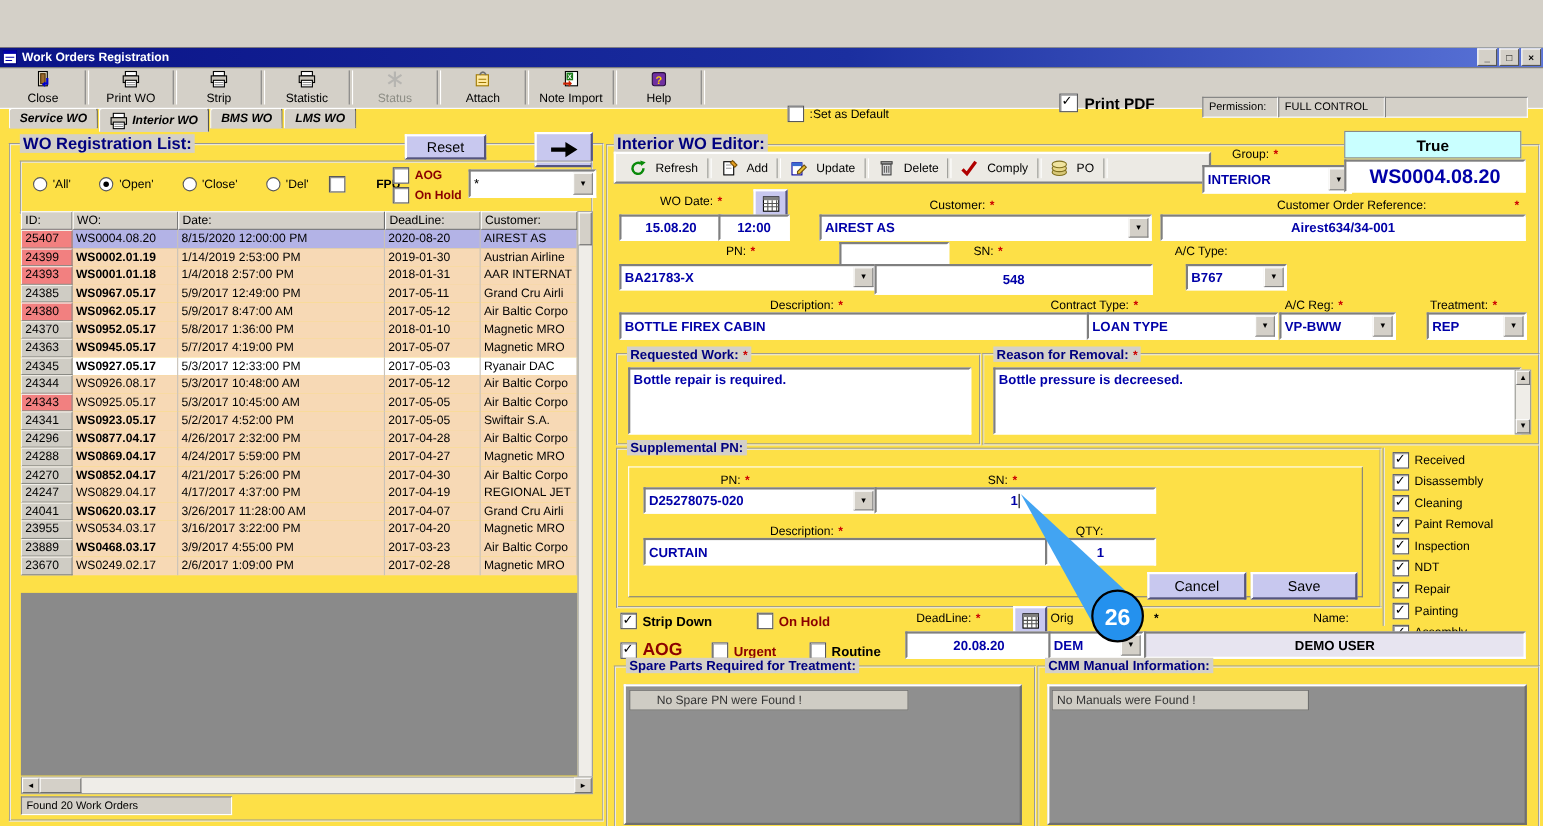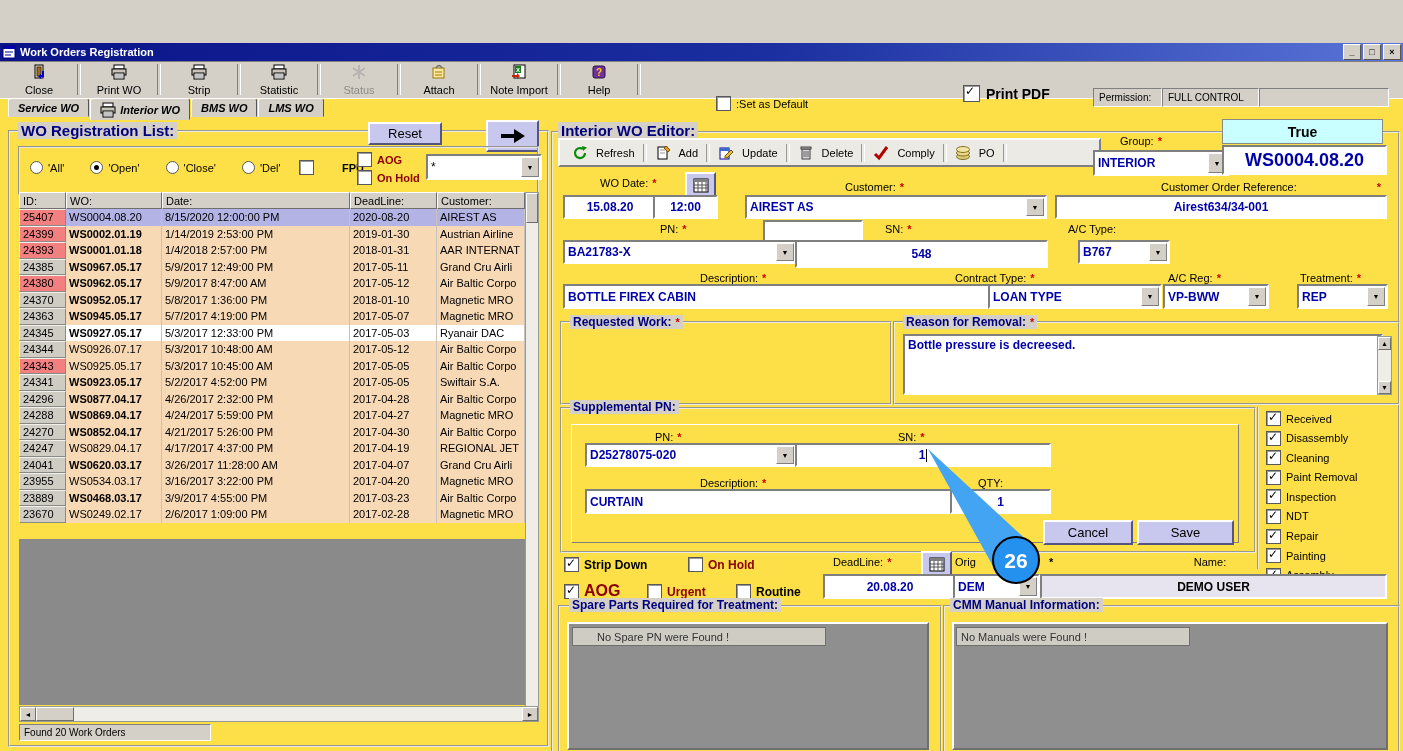--- a/index.html
+++ b/index.html
@@ -365,21 +365,21 @@
       </div>
       <div class="grow bg-white">
         <div class="gc idc">24345</div>
         <div class="gc wo b">WS0927.05.17</div>
         <div class="gc">5/3/2017 12:33:00 PM</div>
         <div class="gc">2017-05-03</div>
         <div class="gc">Ryanair DAC</div>
       </div>
       <div class="grow bg-peach">
         <div class="gc idc">24344</div>
-        <div class="gc wo">WS0926.07.17</div>
+        <div class="gc wo">WS0926.08.17</div>
         <div class="gc">5/3/2017 10:48:00 AM</div>
         <div class="gc">2017-05-12</div>
         <div class="gc">Air Baltic Corpo</div>
       </div>
       <div class="grow bg-peach">
         <div class="gc idc idred">24343</div>
         <div class="gc wo">WS0925.05.17</div>
         <div class="gc">5/3/2017 10:45:00 AM</div>
         <div class="gc">2017-05-05</div>
         <div class="gc">Air Baltic Corpo</div>
@@ -614,20 +614,23 @@
     <span>VP-BWW</span>
     <span class="ddb">▼</span>
   </div>
   <div class="tf dd" style="left:1297px;top:241px;width:81px;height:21px;">
     <span>REP</span>
     <span class="ddb">▼</span>
   </div>
 
   <div class="fieldset" style="left:560px;top:278px;width:328px;height:80px;"></div>
   <span class="legend smlegend abs" style="left:570px;top:272px;"><span>Requested Work:</span><span class="req">*</span></span>
+  <div class="tf" style="left:571px;top:291px;width:302px;height:55px;align-items:flex-start;padding-top:2px;">
+      <span>Bottle repair is required.</span>
+    </div>
 
   <div class="fieldset" style="left:893px;top:278px;width:503px;height:80px;"></div>
   <span class="legend smlegend abs" style="left:903px;top:272px;"><span>Reason for Removal:</span><span class="req">*</span></span>
   <div class="tf" style="left:903px;top:291px;width:470px;height:55px;align-items:flex-start;padding-top:2px;">
       <span>Bottle pressure is decreesed.</span>
     </div>
   <div class="sbtrack abs" style="left:1377px;top:293px;width:13px;height:57px;border:1px solid #9a9a94;">
     <div class="sbtn" style="position:absolute;left:0;top:0;width:11px;height:11px;">▲</div>
     <div class="sbtn" style="position:absolute;left:0;bottom:0;width:11px;height:11px;">▼</div>
   </div>

